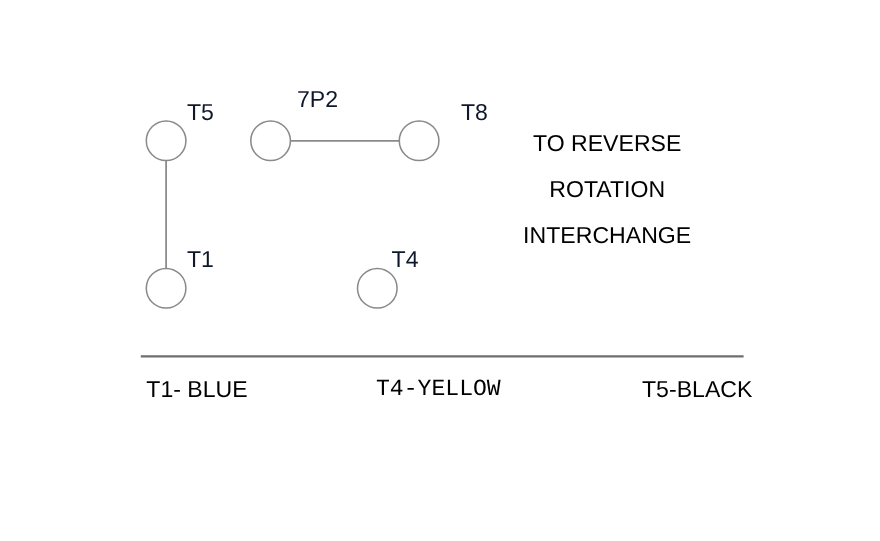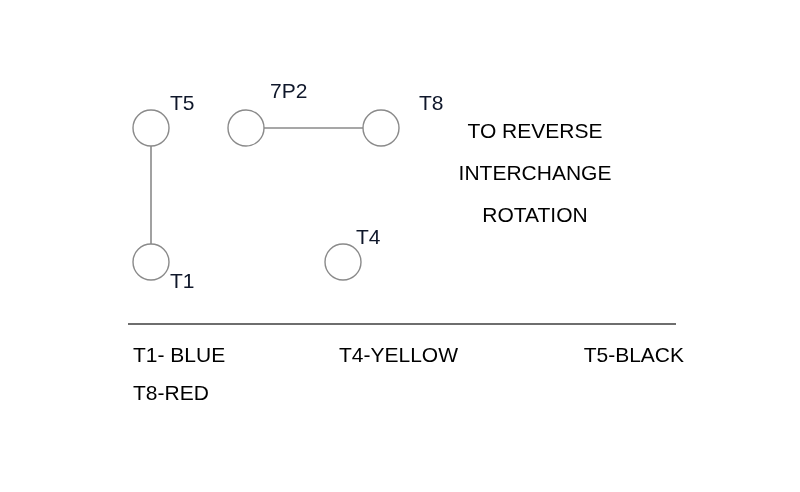--- a/index.html
+++ b/index.html
@@ -28,21 +28,21 @@
   .terminal-label {
     position: absolute;
     font-size: 21px;
     line-height: 21px;
     color: #0f172a;
     white-space: nowrap;
     text-align: right;
   }
   #instruction-block {
     position: absolute;
-    left: 415px;
+    left: 432px;
     top: 110px;
     width: 240px;
     text-align: center;
     font-size: 21px;
     line-height: 42px;
     color: #000000;
     white-space: nowrap;
   }
   #legend {
     position: absolute;
@@ -55,21 +55,21 @@
     height: 38px;
   }
   .legend-cell {
     position: absolute;
     font-size: 21px;
     line-height: 38px;
     color: #000000;
     white-space: nowrap;
   }
   .legend-col-left   { left: 5px;  text-align: left; }
-  .legend-col-center { left: 0; right: 15px; text-align: center; }
+  .legend-col-center { left: 0; right: 15px; text-align: center; font-family: Liberation Mono, monospace; }
   .legend-col-right  { right: 0; text-align: left; }
 </style>
 </head>
 <body>
 
 <div id="canvas">
 
   <svg id="diagram-svg" viewBox="0 0 800 492" xmlns="http://www.w3.org/2000/svg">
     <g id="connector-group">
         <line x1="151" y1="146" x2="151" y2="244" stroke="#8a8a8a" stroke-width="1.6"></line>
@@ -82,36 +82,35 @@
         <circle cx="381" cy="128" r="18" fill="none" stroke="#8a8a8a" stroke-width="1.4"></circle>
         <circle cx="343" cy="262" r="18" fill="none" stroke="#8a8a8a" stroke-width="1.4"></circle>
       </g>
     <g id="divider-group">
         <line x1="128" y1="324" x2="676" y2="324" stroke="#6e6e6e" stroke-width="2.2"></line>
       </g>
   </svg>
 
   <div id="terminal-label-layer">
       <div class="terminal-label" style="left: 170px; top: 92px;">T5</div>
-      <div class="terminal-label" style="left: 170px; top: 226px; margin-top: 44px;">T1</div>
+      <div class="terminal-label" style="left: 170px; top: 226px;">T1</div>
       <div class="terminal-label" style="left: 270px; top: 80px;">7P2</div>
       <div class="terminal-label" style="left: 403px; top: 92px; margin-left: 16px;">T8</div>
       <div class="terminal-label" style="left: 356px; top: 226px;">T4</div>
     </div>
 
   <div id="instruction-block">
       <div>TO REVERSE</div>
+      <div>ROTATION</div>
       <div>INTERCHANGE</div>
-      <div>ROTATION</div>
     </div>
 
   <div id="legend">
       <div class="legend-row">
         <div class="legend-cell legend-col-left">T1- BLUE</div>
         <div class="legend-cell legend-col-center">T4-YELLOW</div>
         <div class="legend-cell legend-col-right">T5-BLACK</div>
       </div>
       <div class="legend-row">
-        <div class="legend-cell legend-col-left">T8-RED</div>
       </div>
     </div>
 
 </div>
 
 </body></html>

